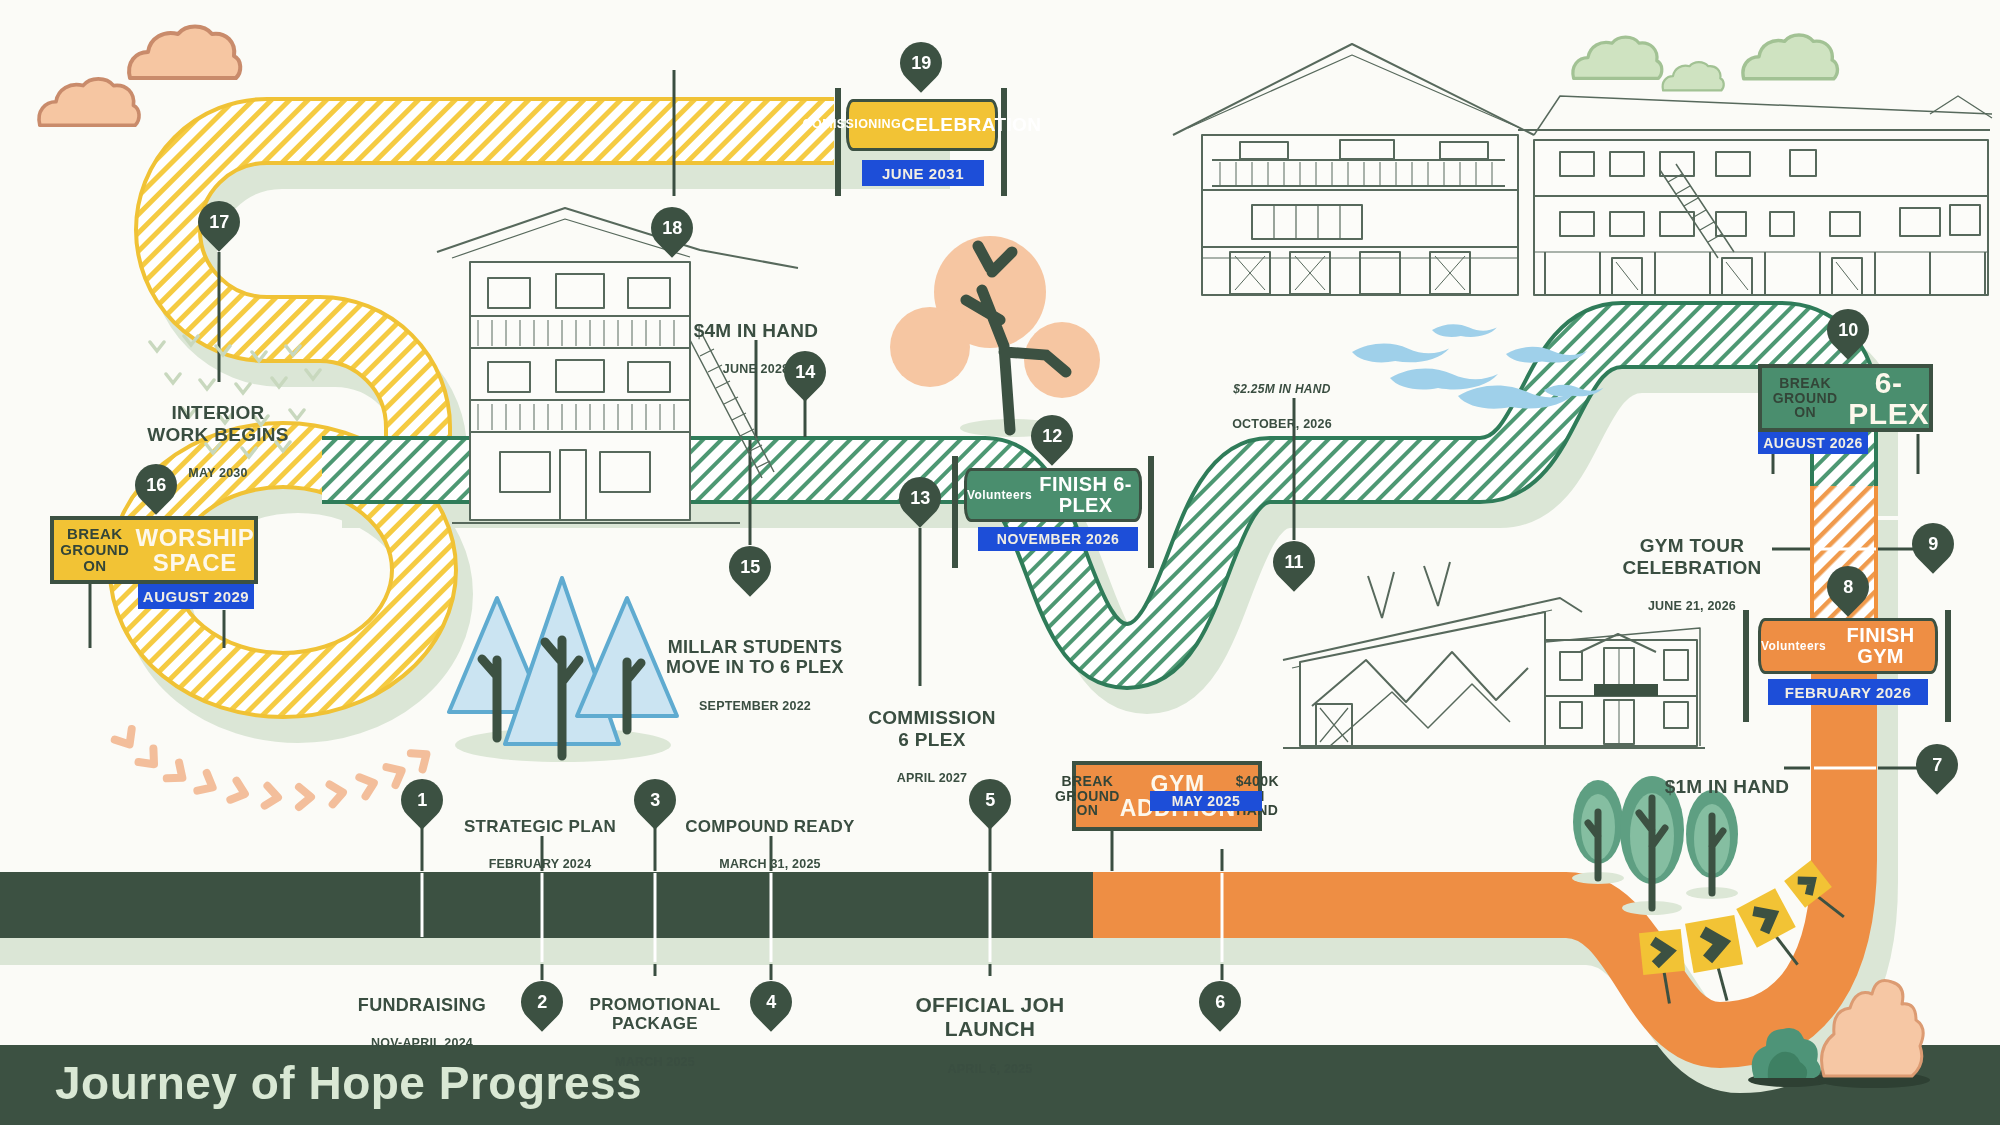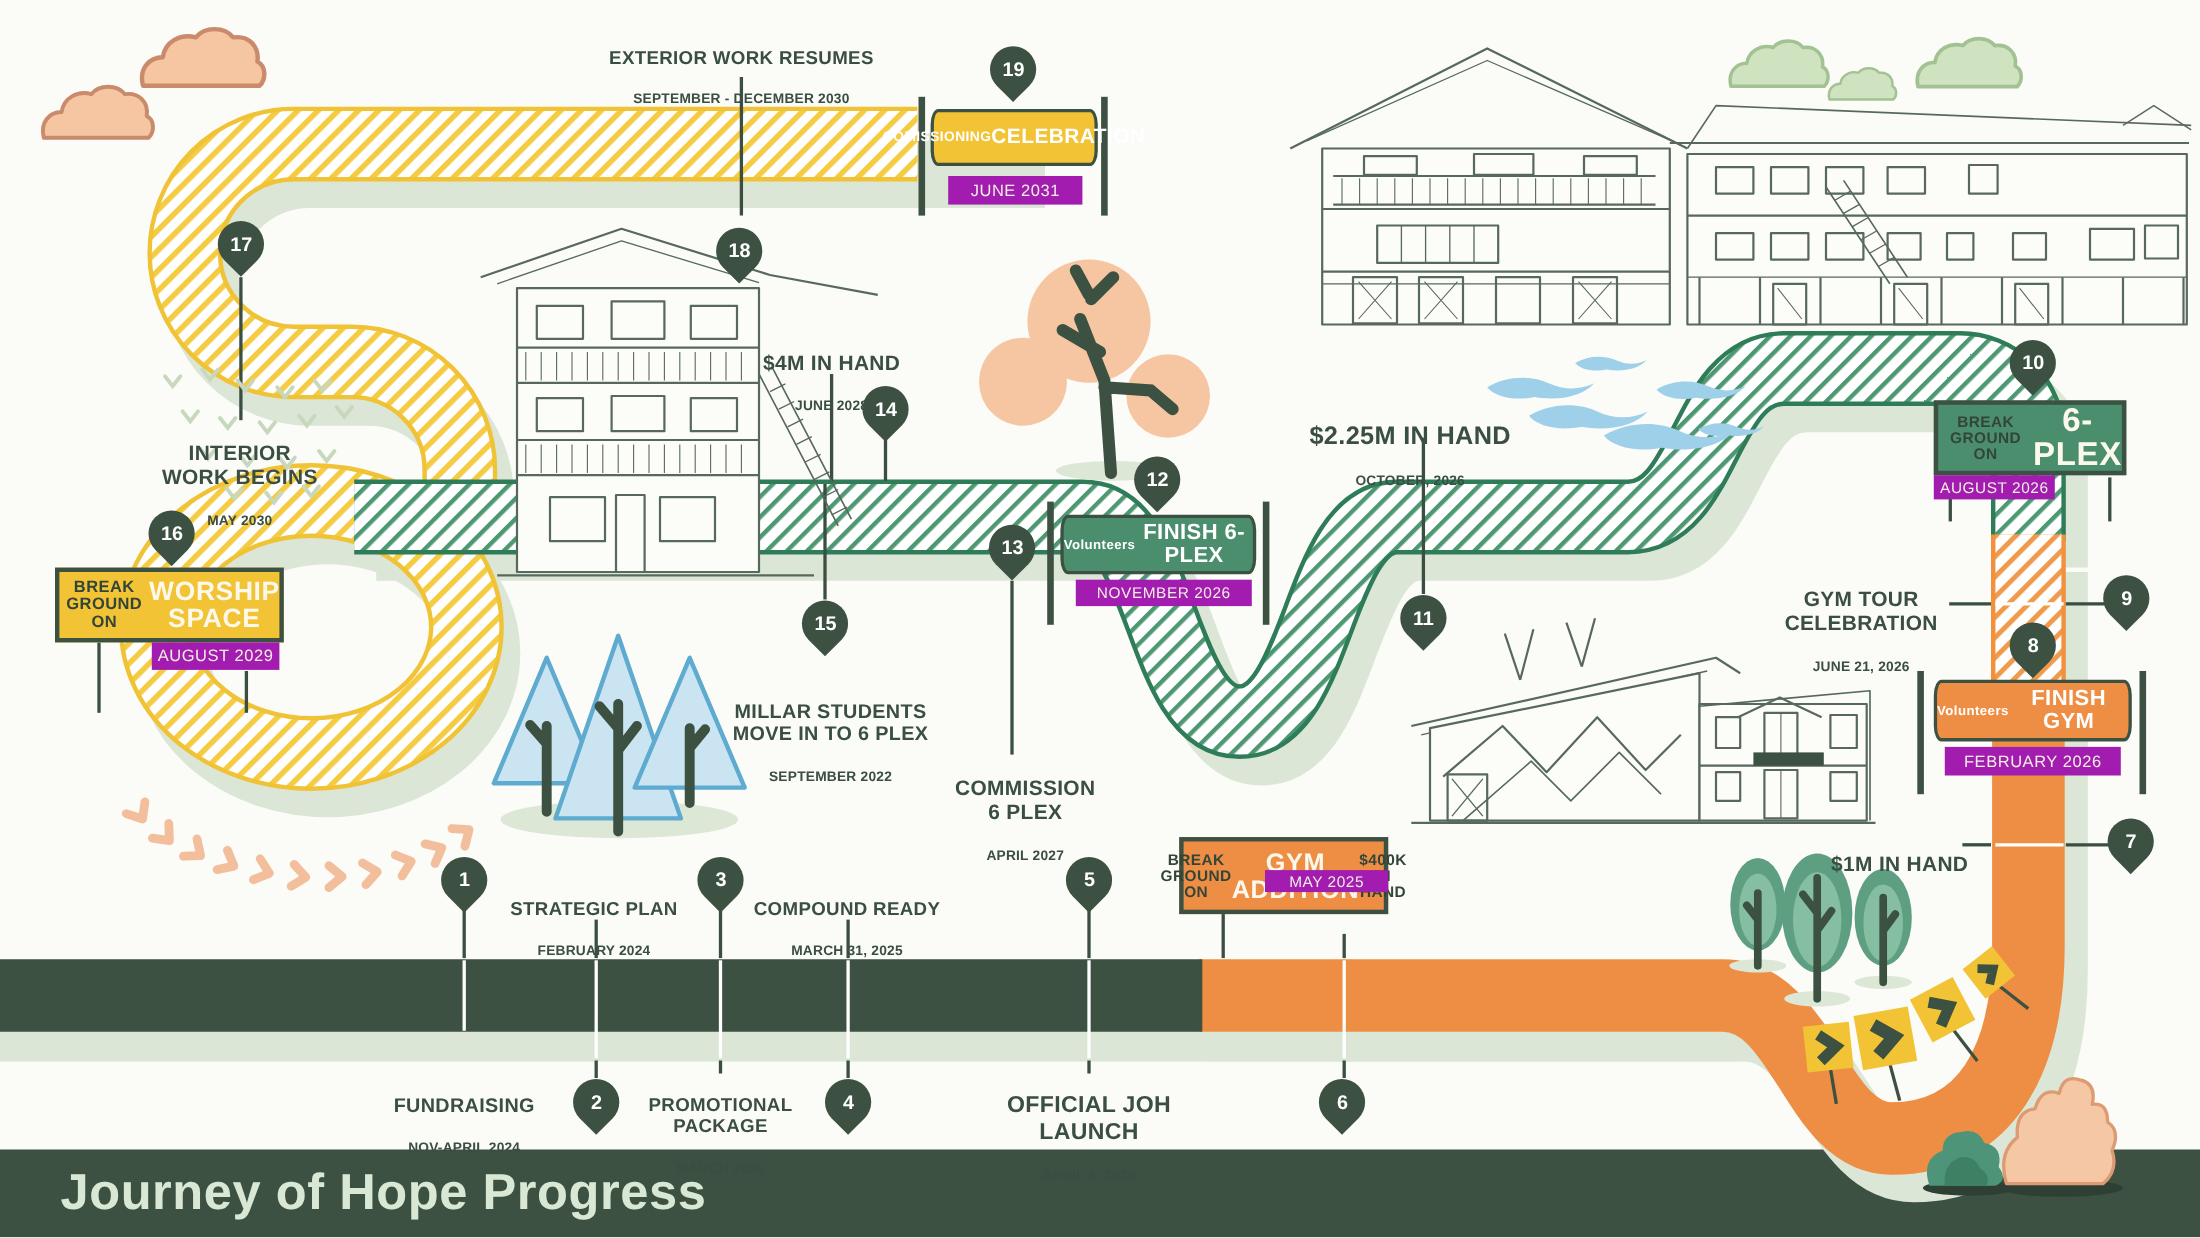--- a/index.html
+++ b/index.html
@@ -7,21 +7,21 @@
          font-family:"Liberation Sans",sans-serif;color:#3A4E41;}
   .stage svg{position:absolute;left:0;top:0;}
   .note{position:absolute;text-align:center;white-space:pre-line;line-height:1.16;transform:translateX(-50%);}
   .nt{font-weight:bold;font-size:17px;letter-spacing:.3px;}
   .nd{font-weight:bold;font-size:12.5px;letter-spacing:.2px;margin-top:2px;}
   .pin{position:absolute;width:42px;height:42px;background:#3C5142;border-radius:50% 50% 50% 0;
        transform:rotate(-45deg);display:flex;align-items:center;justify-content:center;z-index:3;}
   .pin span{transform:rotate(45deg);color:#fff;font-weight:bold;font-size:18px;letter-spacing:0;}
   .sign{position:absolute;box-sizing:border-box;border:4px solid #3C5142;display:flex;flex-direction:row;
         align-items:center;justify-content:center;text-align:center;line-height:1.05;z-index:2;}
-  .tag{position:absolute;background:#a21caf;color:#F2EEE3;font-weight:normal;display:flex;align-items:center;
+  .tag{position:absolute;background:#1d4ed8;color:#F2EEE3;font-weight:bold;display:flex;align-items:center;
        justify-content:center;letter-spacing:.5px;z-index:2;}
   .banner{position:absolute;box-sizing:border-box;border:3px solid #3C5142;border-radius:7px/14px;display:flex;
         align-items:center;justify-content:center;text-align:center;line-height:1.05;z-index:2;}
   .b-small{color:#fff;font-weight:bold;font-size:12px;letter-spacing:.4px;}
   .b-big{color:#fff;font-weight:bold;font-size:20px;letter-spacing:.4px;}
   .s-dark{color:#334538;font-weight:bold;font-size:14px;letter-spacing:.4px;}
   .s-big{color:#FDF8EC;font-weight:bold;font-size:24px;letter-spacing:.6px;}
   .footer-title{position:absolute;left:55px;top:1056px;font-size:46px;font-weight:bold;color:#D9E8D4;
         letter-spacing:.5px;z-index:2;}
 </style>
@@ -325,45 +325,41 @@
         <path d="M1619,648 V688" stroke-width="1"></path>
     <rect x="1594" y="684" width="64" height="12" fill="#3C5142" stroke="none"></rect>
     <rect x="1604" y="700" width="30" height="44"></rect>
         <path d="M1619,700 V744" stroke-width="1"></path>
     <rect x="1560" y="702" width="22" height="26"></rect>
         <rect x="1664" y="702" width="24" height="26"></rect>
     <path d="M1283,748 H1705"></path>
   </g>
 </svg>
 
-<div class="note" style="left:674px;top:24px;">
-  <div class="nt">EXTERIOR WORK RESUMES</div>
-  <div class="nd">SEPTEMBER - DECEMBER 2030</div>
-</div>
 <div class="note" style="left:218px;top:383px;">
   <div class="nt" style="font-size:19px;">INTERIOR
 WORK BEGINS</div>
   <div class="nd">MAY 2030</div>
 </div>
 <div class="note" style="left:756px;top:301px;">
   <div class="nt" style="font-size:19px;">$4M IN HAND</div>
   <div class="nd">JUNE 2028</div>
 </div>
 <div class="note" style="left:755px;top:618px;">
   <div class="nt" style="font-size:18px;">MILLAR STUDENTS
 MOVE IN TO 6 PLEX</div>
   <div class="nd">SEPTEMBER 2022</div>
 </div>
 <div class="note" style="left:932px;top:688px;">
   <div class="nt" style="font-size:19px;">COMMISSION
 6 PLEX</div>
   <div class="nd">APRIL 2027</div>
 </div>
 <div class="note" style="left:1282px;top:364px;">
-  <div class="nt" style="font-size:23px;">$2.25M IN HAND</div>
+  <div class="nt" style="font-size:12px;font-style:italic;">$2.25M IN HAND</div>
   <div class="nd">OCTOBER, 2026</div>
 </div>
 <div class="note" style="left:1692px;top:516px;">
   <div class="nt" style="font-size:19px;">GYM TOUR
 CELEBRATION</div>
   <div class="nd">JUNE 21, 2026</div>
 </div>
 <div class="note" style="left:1727px;top:757px;">
   <div class="nt" style="font-size:19px;">$1M IN HAND</div>
 </div>

